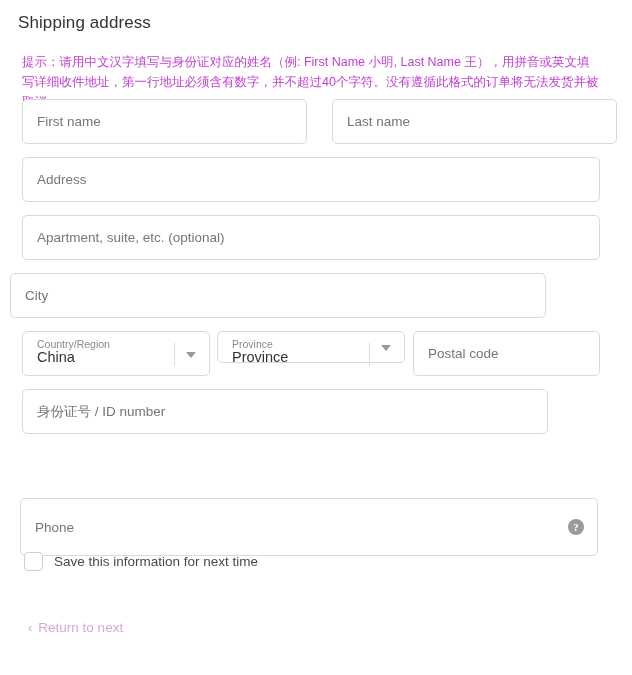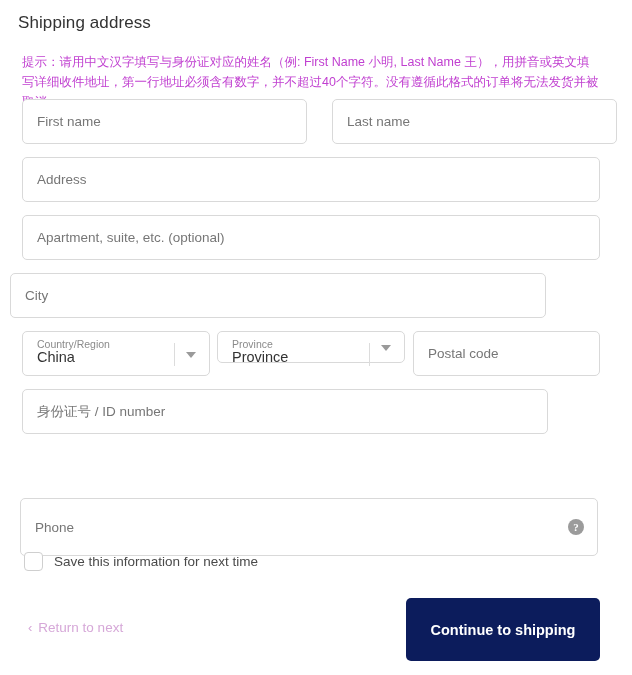--- a/index.html
+++ b/index.html
@@ -256,15 +256,14 @@
   <div class="check-row">
     <span class="checkbox"></span>
     <span class="check-label">Save this information for next time</span>
   </div>
 
   <a class="return-link">
     <span class="return-chevron">‹</span>
     <span>Return to next</span>
   </a>
 
-  <button class="continue-btn">Continue to shipping</button>
 
 </div>
 
 </body></html>

